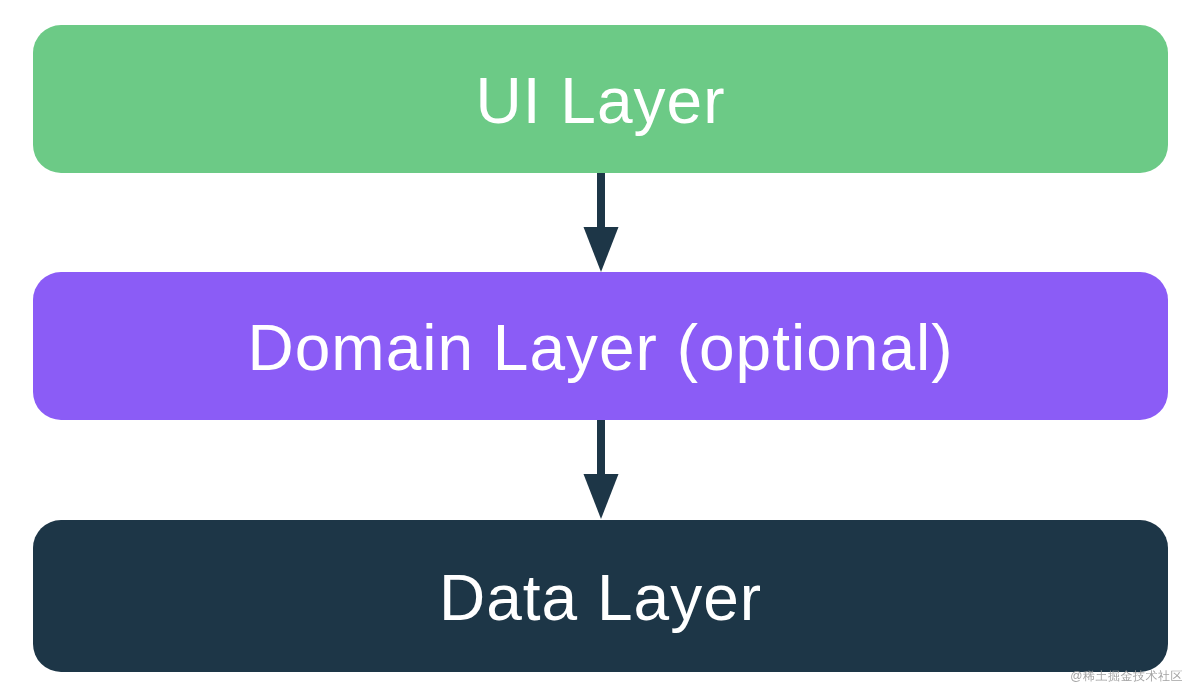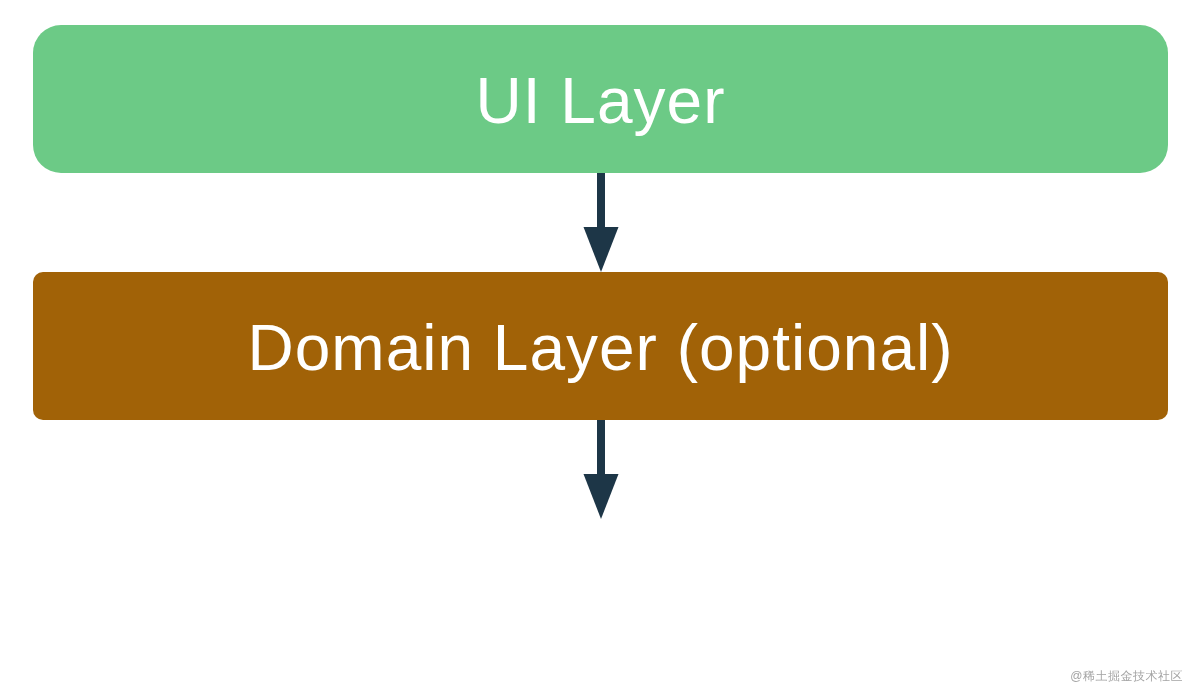--- a/index.html
+++ b/index.html
@@ -65,27 +65,30 @@
     <div class="layer-label" style="color: rgb(255, 255, 255);">UI Layer</div>
   </div>
 
   <div class="arrow a1" style="color: rgb(29, 54, 71);">
     <svg viewBox="0 0 44 100" xmlns="http://www.w3.org/2000/svg">
       <rect x="18" y="0" width="8" height="58" fill="currentColor"></rect>
       <polygon points="4.5,54 39.5,54 22,99" fill="currentColor"></polygon>
     </svg>
   </div>
 
-  <div class="layer-box domain" style="background: #a16207; border-radius: 10px;">
+  <div class="layer-box domain" style="background: #8b5cf6;">
     <div class="layer-label" style="color: rgb(255, 255, 255);">Domain Layer (optional)</div>
   </div>
 
   <div class="arrow a2" style="color: rgb(29, 54, 71);">
     <svg viewBox="0 0 44 100" xmlns="http://www.w3.org/2000/svg">
       <rect x="18" y="0" width="8" height="58" fill="currentColor"></rect>
       <polygon points="4.5,54 39.5,54 22,99" fill="currentColor"></polygon>
     </svg>
   </div>
 
+  <div class="layer-box data" style="background: rgb(29, 54, 71);">
+    <div class="layer-label" style="color: rgb(255, 255, 255);">Data Layer</div>
+  </div>
 
   <div class="watermark">@稀土掘金技术社区</div>
 
 </div>
 
 </body></html>

